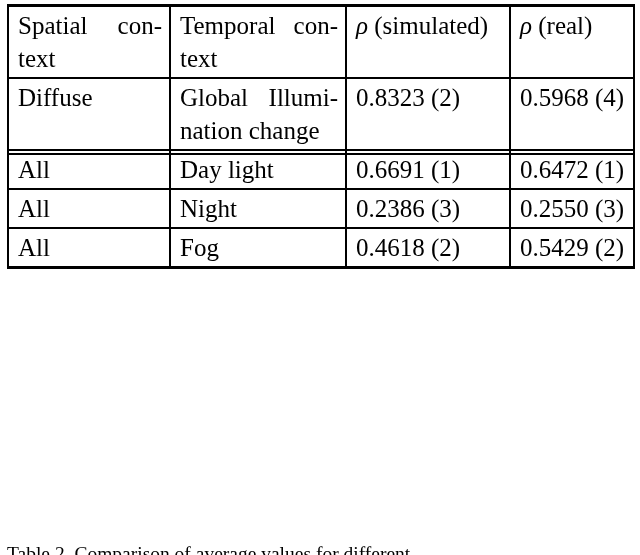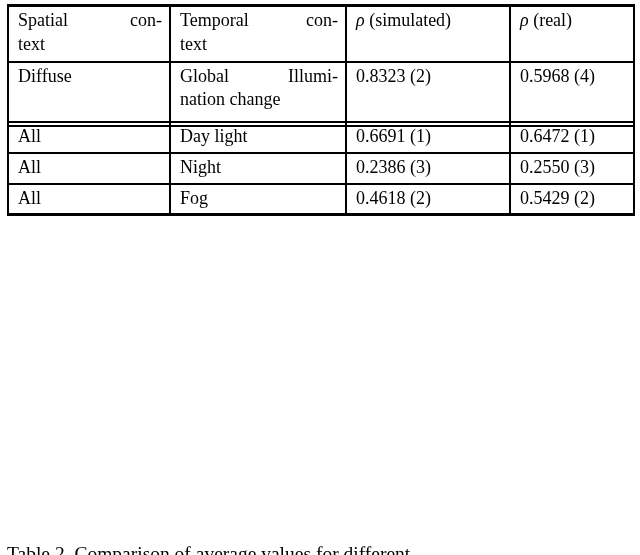--- a/index.html
+++ b/index.html
@@ -28,21 +28,21 @@
     position: absolute;
     left: 7px;
     top: 4px;
     width: 626px;
   }
 
   table.rho-table {
     border-collapse: collapse;
     width: 626px;
     table-layout: fixed;
-    font-size: 18px;
+    font-size: 25px;
     line-height: 1.32;
   }
 
   table.rho-table td,
   table.rho-table th {
     border-left: 2px solid #000;
     border-right: 2px solid #000;
     padding: 2px 7px 2px 9px;
     vertical-align: top;
     text-align: left;

